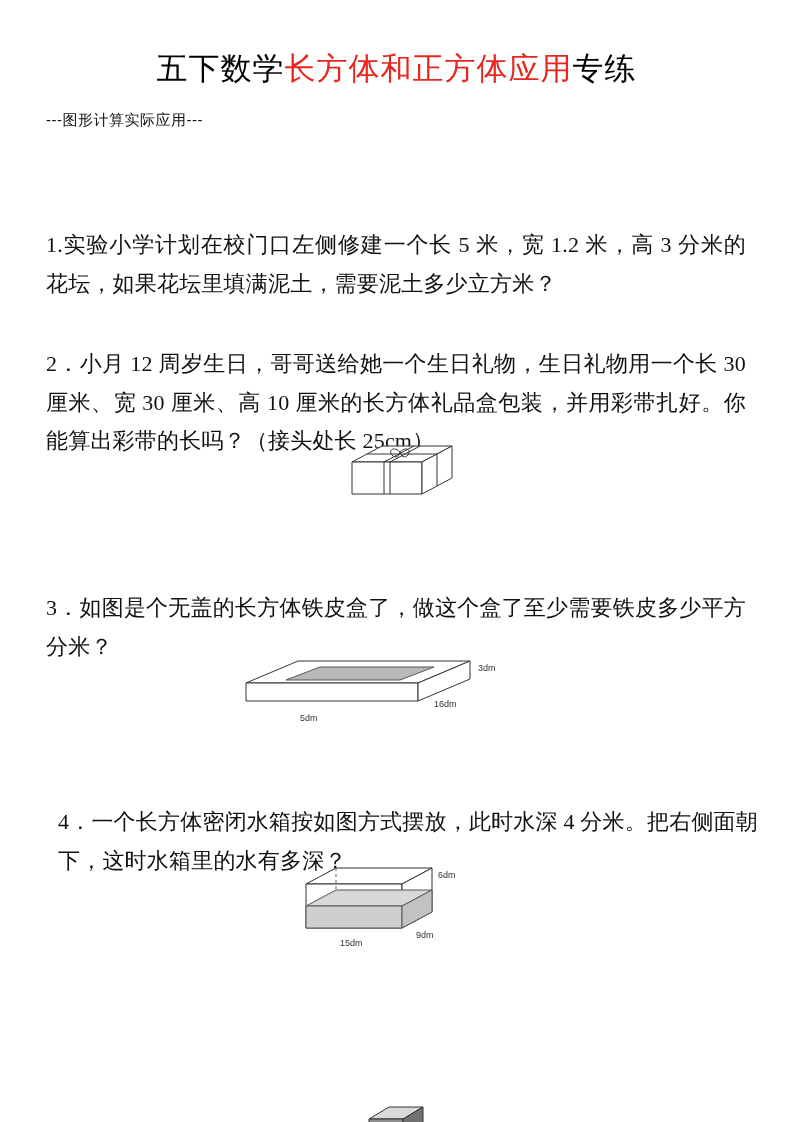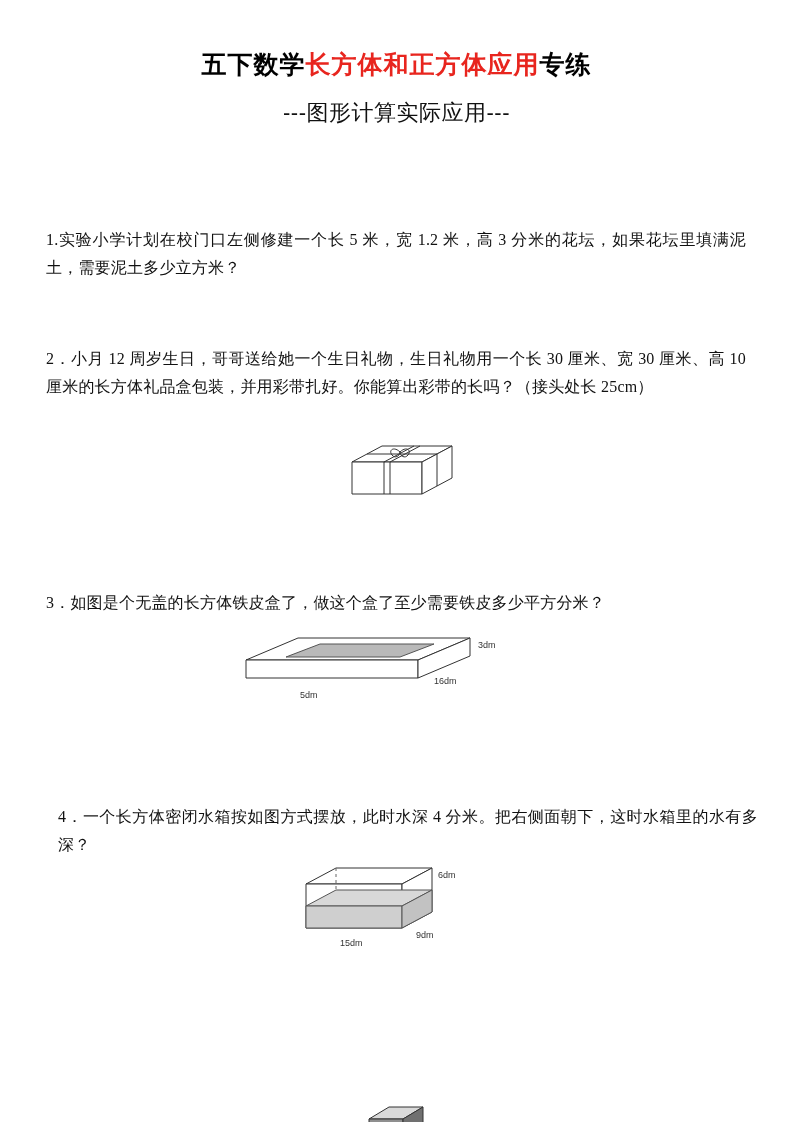--- a/index.html
+++ b/index.html
@@ -19,56 +19,55 @@
     position: relative;
     width: 793px;
     height: 1122px;
     box-sizing: border-box;
     padding: 0 46px;
   }
   
   .title {
     text-align: center;
     font-family: "Liberation Sans", "DejaVu Sans", sans-serif;
-    font-weight: bold;
-    font-size: 25px;
+    font-weight: normal;
+    font-size: 31px;
     letter-spacing: 1px;
     margin-top: 48px;
     white-space: nowrap;
   }
   .title .black { color: #000000; }
   .title .red { color: #e8251e; }
   .subtitle {
-    text-align: center;
     font-family: "Liberation Sans", "DejaVu Sans", sans-serif;
-    font-size: 22px;
+    font-size: 15px;
     color: #111111;
     margin-top: 14px;
     letter-spacing: 0.5px;
   }
   
   .q {
-    font-size: 16px;
+    font-size: 22px;
     line-height: 1.75;
     text-align: justify;
     color: #111111;
     letter-spacing: 0.2px;
   }
   .q-1 { position: absolute; left: 46px; top: 178px; width: 700px; }
   .q-2 { position: absolute; left: 46px; top: 297px; width: 700px; font-family: Liberation Serif, serif; }
   .q-3 { position: absolute; left: 46px; top: 541px; width: 700px; }
   .q-4 { position: absolute; left: 58px; top: 755px; width: 700px; }
   .q-5 { position: absolute; left: 46px; top: 961px; width: 700px; }
 
   
   .fig {
     position: absolute;
   }
   .fig-gift   { left: 330px; top: 388px; }
-  .fig-tray   { left: 238px; top: 584px; }
+  .fig-tray   { left: 238px; top: 607px; }
   .fig-tank   { left: 296px; top: 818px; }
   .fig-box    { left: 355px; top: 1055px; }
 </style>
 </head>
 <body>
 
 <div class="page">
 
   <h1 class="title">
     <span class="black">五下数学</span><span class="red">长方体和正方体应用</span><span class="black">专练</span>

